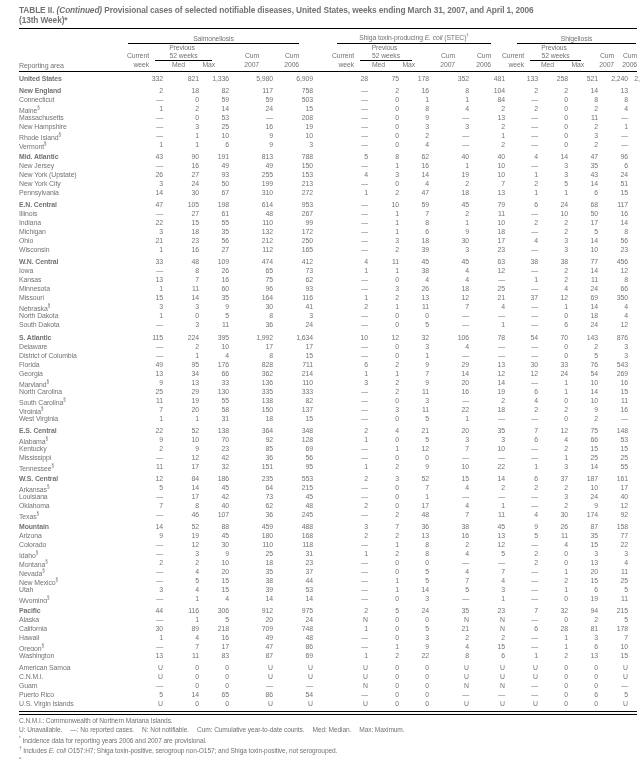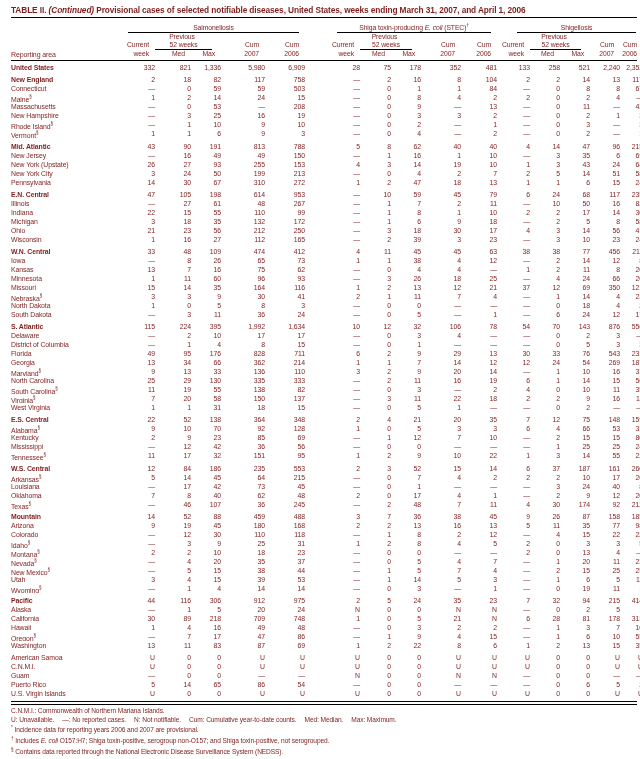--- a/index.html
+++ b/index.html
@@ -1,17 +1,17 @@
 <!DOCTYPE html>
 <html><head>
 <meta charset="utf-8">
 <style>
   html,body{margin:0;padding:0;background:#fff;}
-  .page{width:640px;height:759px;box-sizing:border-box;padding:5px 3px 0 11px;
-        font-family:"Liberation Sans",sans-serif;color:#7f1d1d;letter-spacing:-0.1px;overflow:hidden;}
+  .page{width:640px;height:759px;box-sizing:border-box;padding:5px 3px 0 19px;
+        font-family:"Liberation Sans",sans-serif;color:#737373;letter-spacing:-0.1px;overflow:hidden;}
   .title{font-size:8.3px;font-weight:bold;line-height:10.3px;}
   .title-rule{border-top:1.6px solid #000;margin-top:2px;}
   .thead{display:flex;margin-top:2px;}
   .h-label{width:104px;display:flex;align-items:flex-end;font-size:7px;padding-bottom:1px;}
   .hblock{display:flex;flex-direction:column;}
   .hblock.b1{width:190px;}
   .hblock.b2{width:192px;}
   .hblock.b3{width:146px;}
   .dname{height:11px;display:flex;align-items:flex-end;justify-content:center;
          border-bottom:1px solid #000;font-size:6.8px;white-space:nowrap;padding-bottom:1px;}
@@ -48,20 +48,21 @@
   .legend-item{margin-right:8px;}
   .fn-it{font-style:italic;}
 </style>
 </head>
 <body>
 
 <div class="page">
 
   <div class="title">
     <div id="title-line1"><span>TABLE II. </span><span class="fn-it">(Continued)</span><span> Provisional cases of selected notifiable diseases, United States, weeks ending March 31, 2007, and April 1, 2006</span></div>
+    <div>(13th Week)*</div>
   </div>
   <div class="title-rule"></div>
 
   <div class="thead">
     <div class="h-label">Reporting area</div>
 
     <div class="hblock b1">
       <div class="dname">
           <span><span>Salmonellosis</span></span>
         </div>

